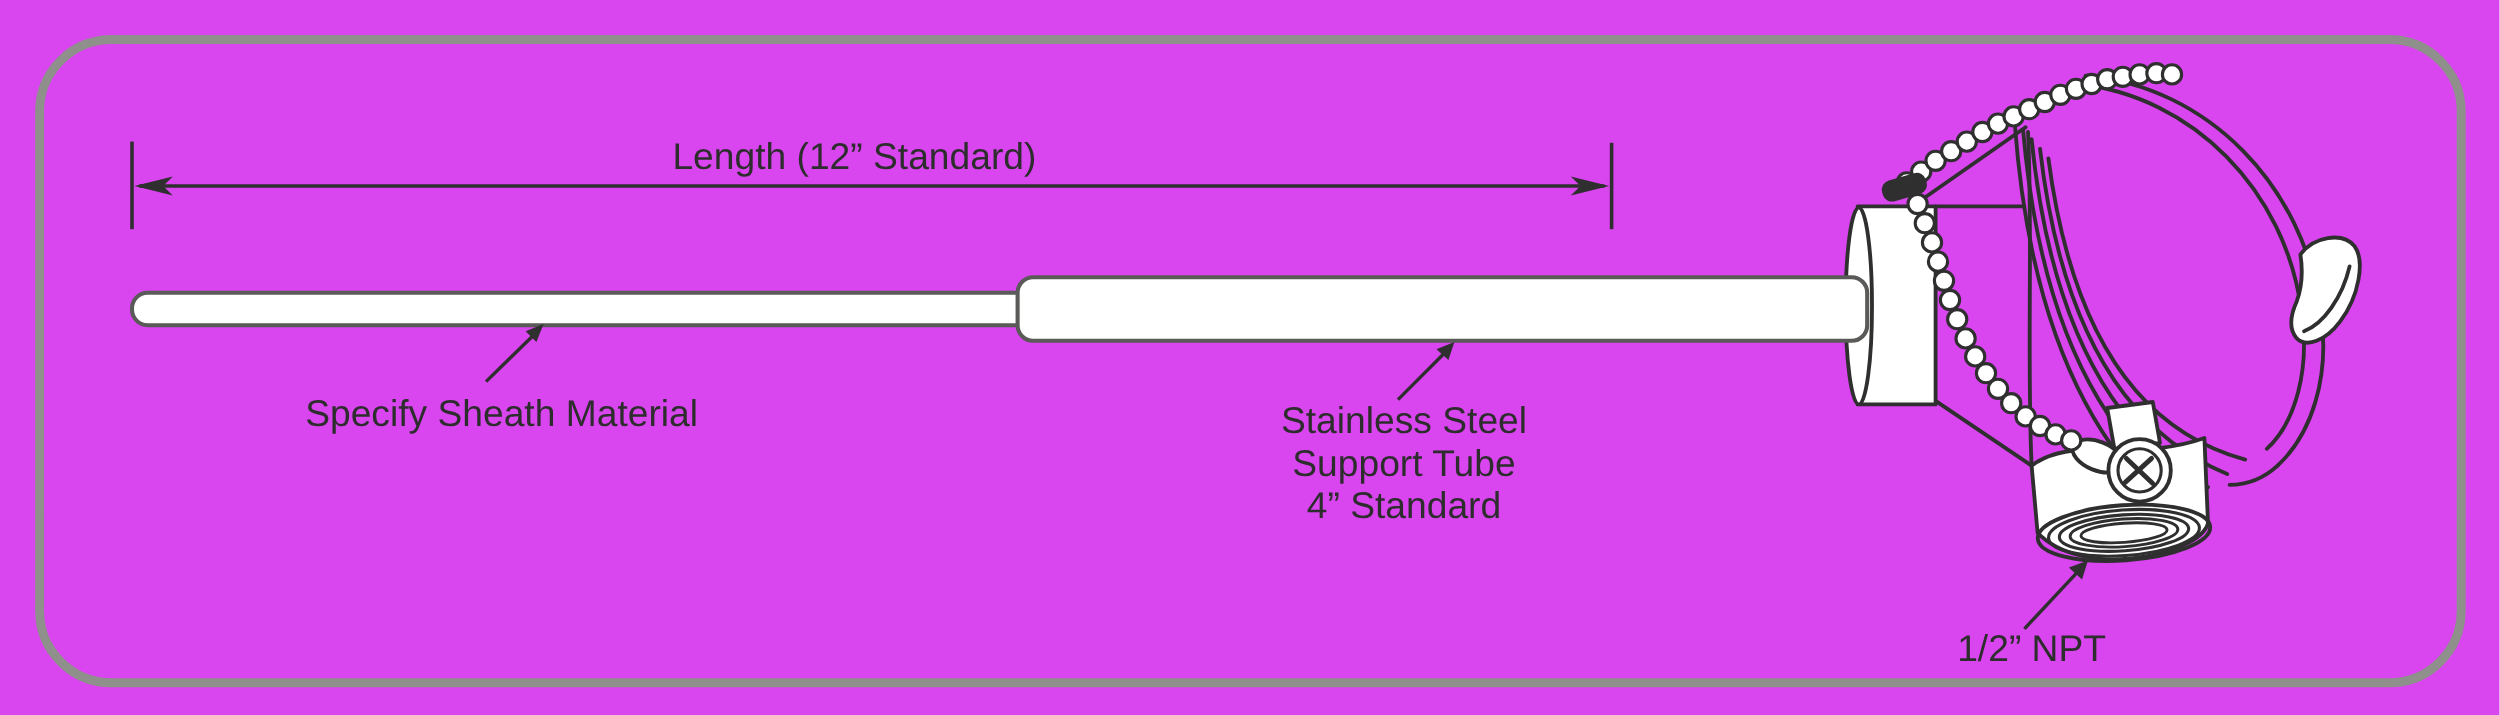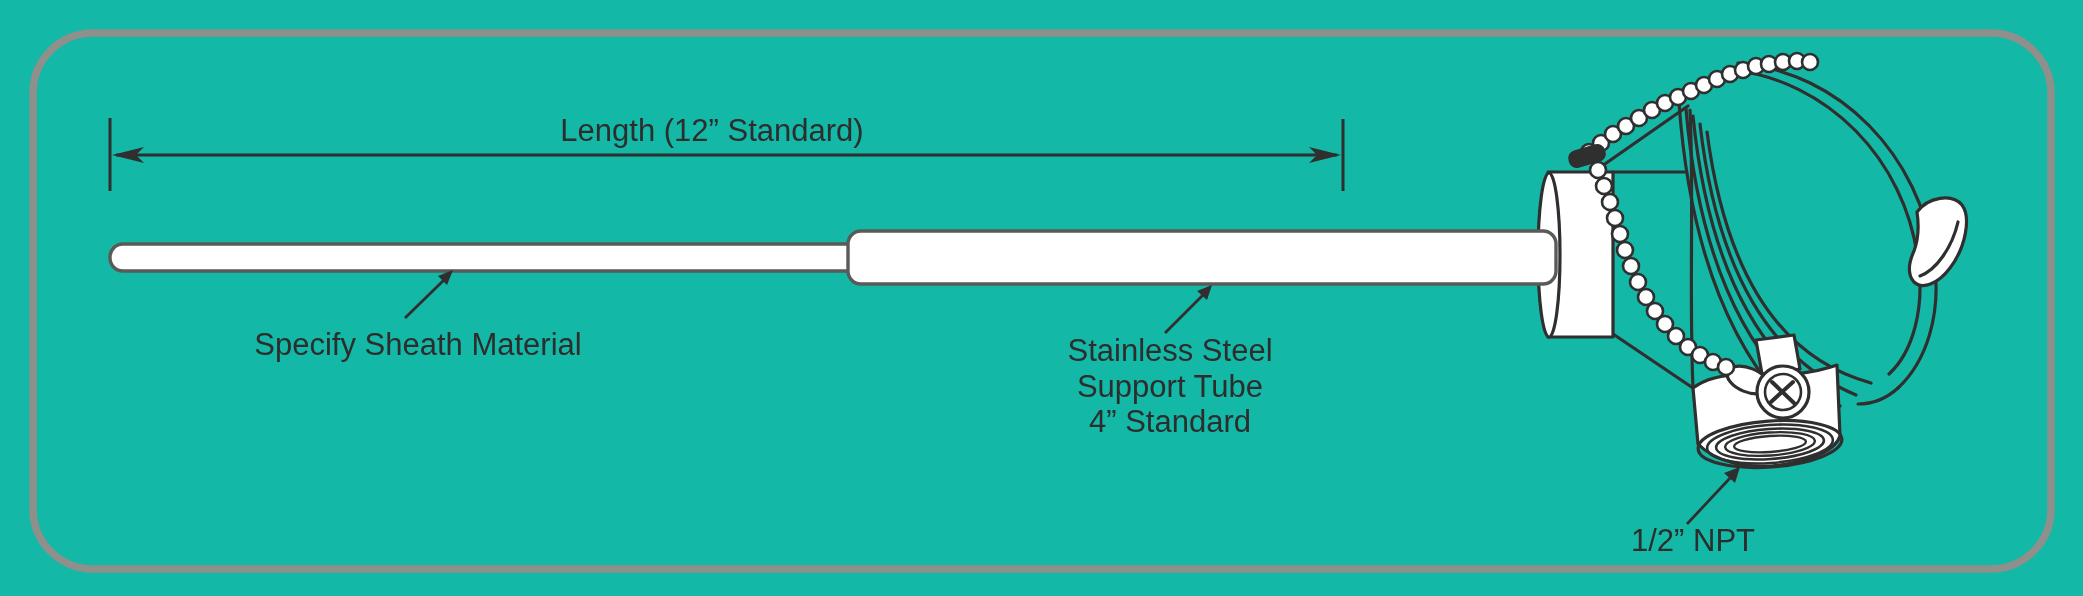--- a/index.html
+++ b/index.html
@@ -1,16 +1,16 @@
 <!DOCTYPE html>
 <html><head>
 <meta charset="utf-8">
 <style>
   html,body{margin:0;padding:0;background:#ffffff;}
-  .canvas{position:relative;width:2083px;height:596px;background:#14b8a6;overflow:hidden;}
+  .canvas{position:relative;width:2083px;height:596px;background:#d946ef;overflow:hidden;}
   svg{display:block;}
   text{font-family:"Liberation Sans","DejaVu Sans",sans-serif;font-size:31px;font-weight:500;}
 </style>
 </head>
 <body>
 
 <div class="canvas">
 <svg width="2083" height="596" viewBox="0 0 2083 596">
 
   <rect x="33" y="33" width="2018" height="536" rx="60" ry="60" fill="none" stroke-width="7.5" stroke="#8f8f8c"></rect>

